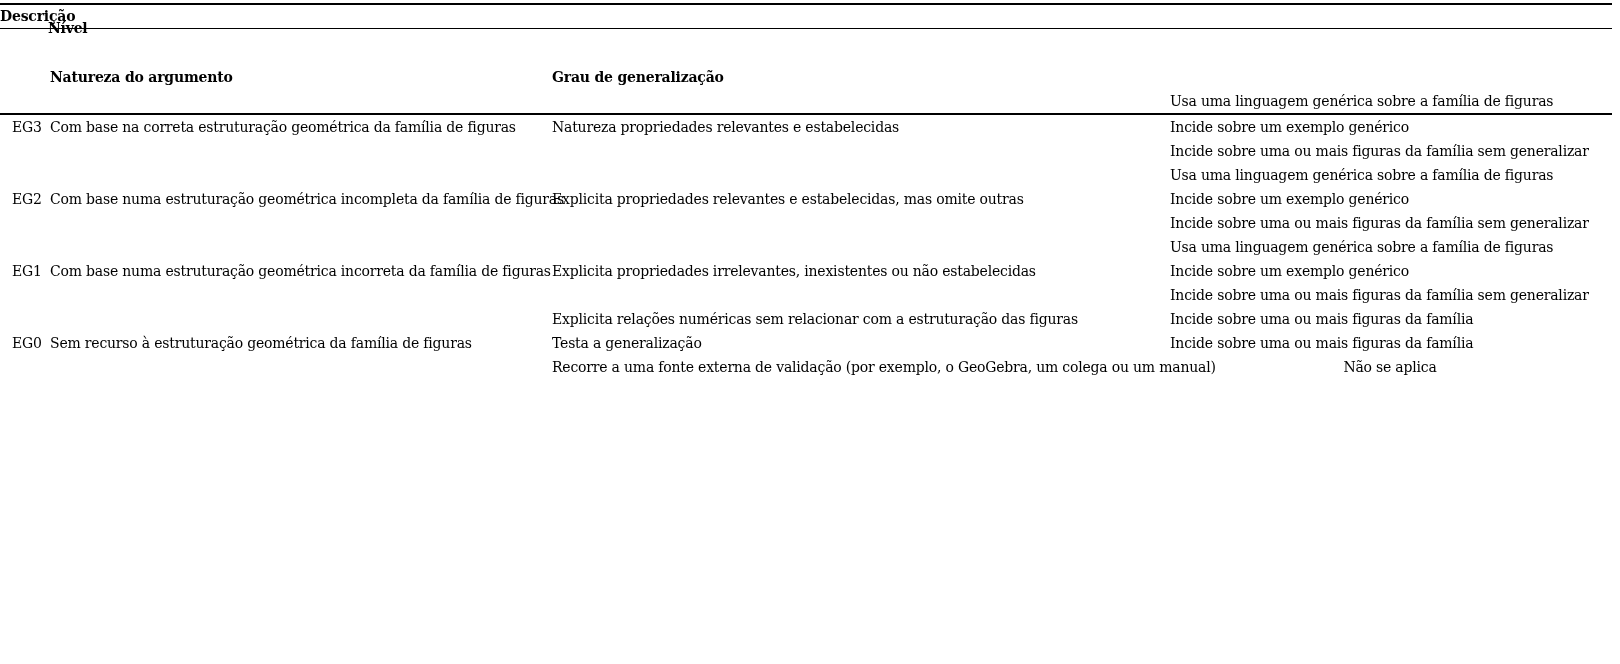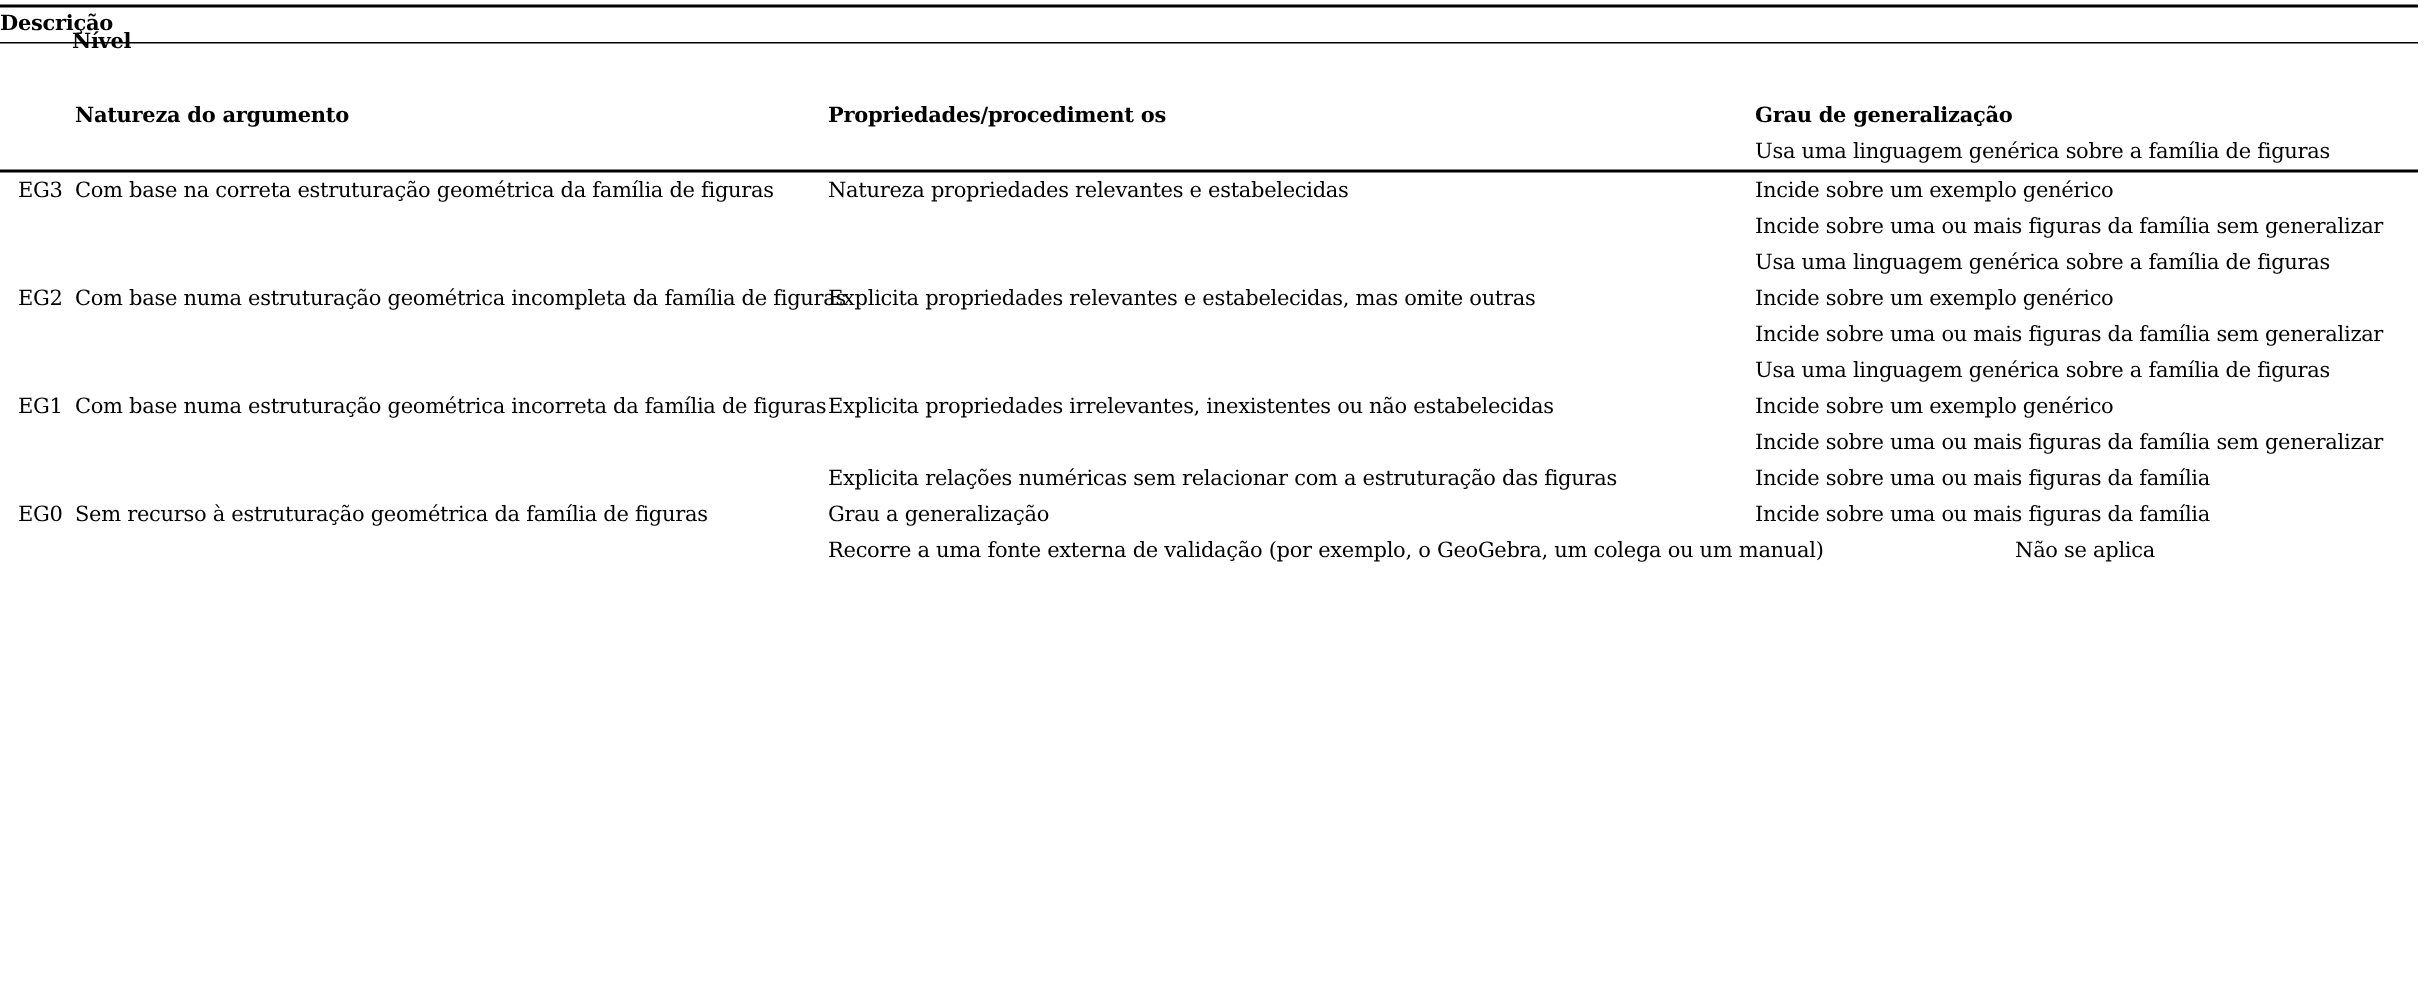--- a/index.html
+++ b/index.html
@@ -46,21 +46,20 @@
 
   <div class="row-a">
     <span>Descrição</span>
   </div>
 
   <span class="nivel-label">Nível</span>
 
   <div class="grid row-b">
     <div class="c1"></div>
     <div class="c2">Natureza do argumento</div>
-    <div class="c3">Propriedades/procediment os</div>
     <div class="c4">Grau de generalização</div>
   </div>
 
   <div class="grid row-c">
     <div class="c1"></div>
     <div class="c2"></div>
     <div class="c3"></div>
     <div class="c4">Usa uma linguagem genérica sobre a família de figuras</div>
   </div>
 
@@ -124,21 +123,21 @@
     <div class="grid body-row">
       <div class="c1"></div>
       <div class="c2"></div>
       <div class="c3">Explicita relações numéricas sem relacionar com a estruturação das figuras</div>
       <div class="c4">Incide sobre uma ou mais figuras da família</div>
     </div>
 
     <div class="grid body-row">
       <div class="c1">EG0</div>
       <div class="c2">Sem recurso à estruturação geométrica da família de figuras</div>
-      <div class="c3">Grau a generalização</div>
+      <div class="c3">Testa a generalização</div>
       <div class="c4">Incide sobre uma ou mais figuras da família</div>
     </div>
 
     <div class="grid body-row">
       <div class="c1"></div>
       <div class="c2"></div>
       <div class="c3">Recorre a uma fonte externa de validação (por exemplo, o GeoGebra, um colega ou um manual)</div>
       <div class="c4 center">Não se aplica</div>
     </div>
   </div>

